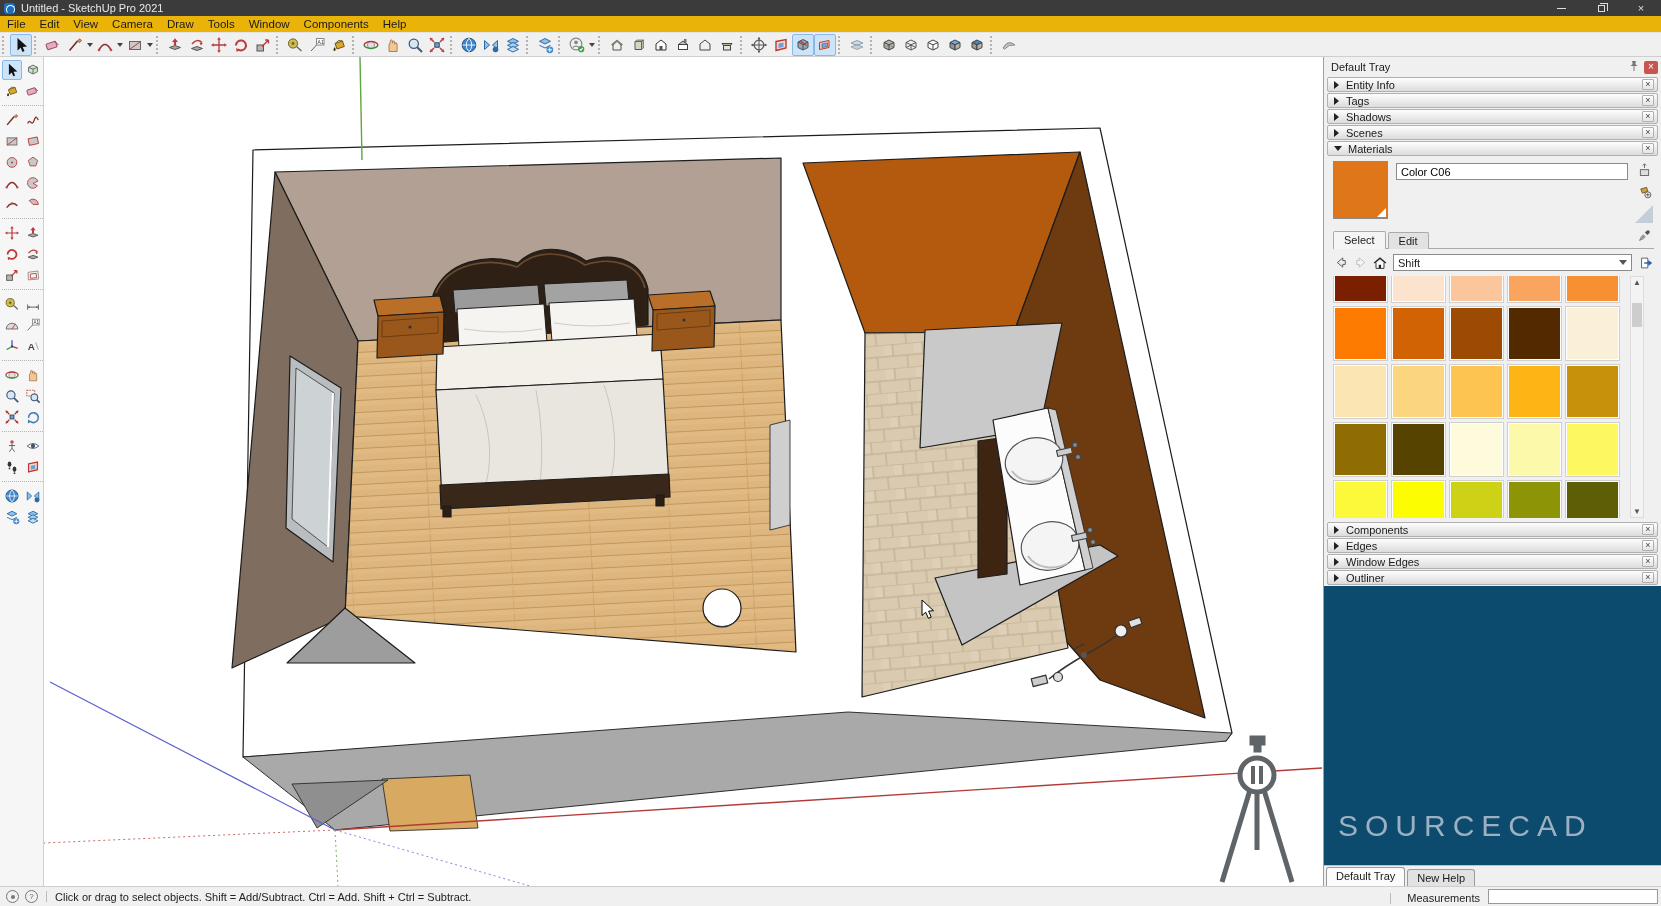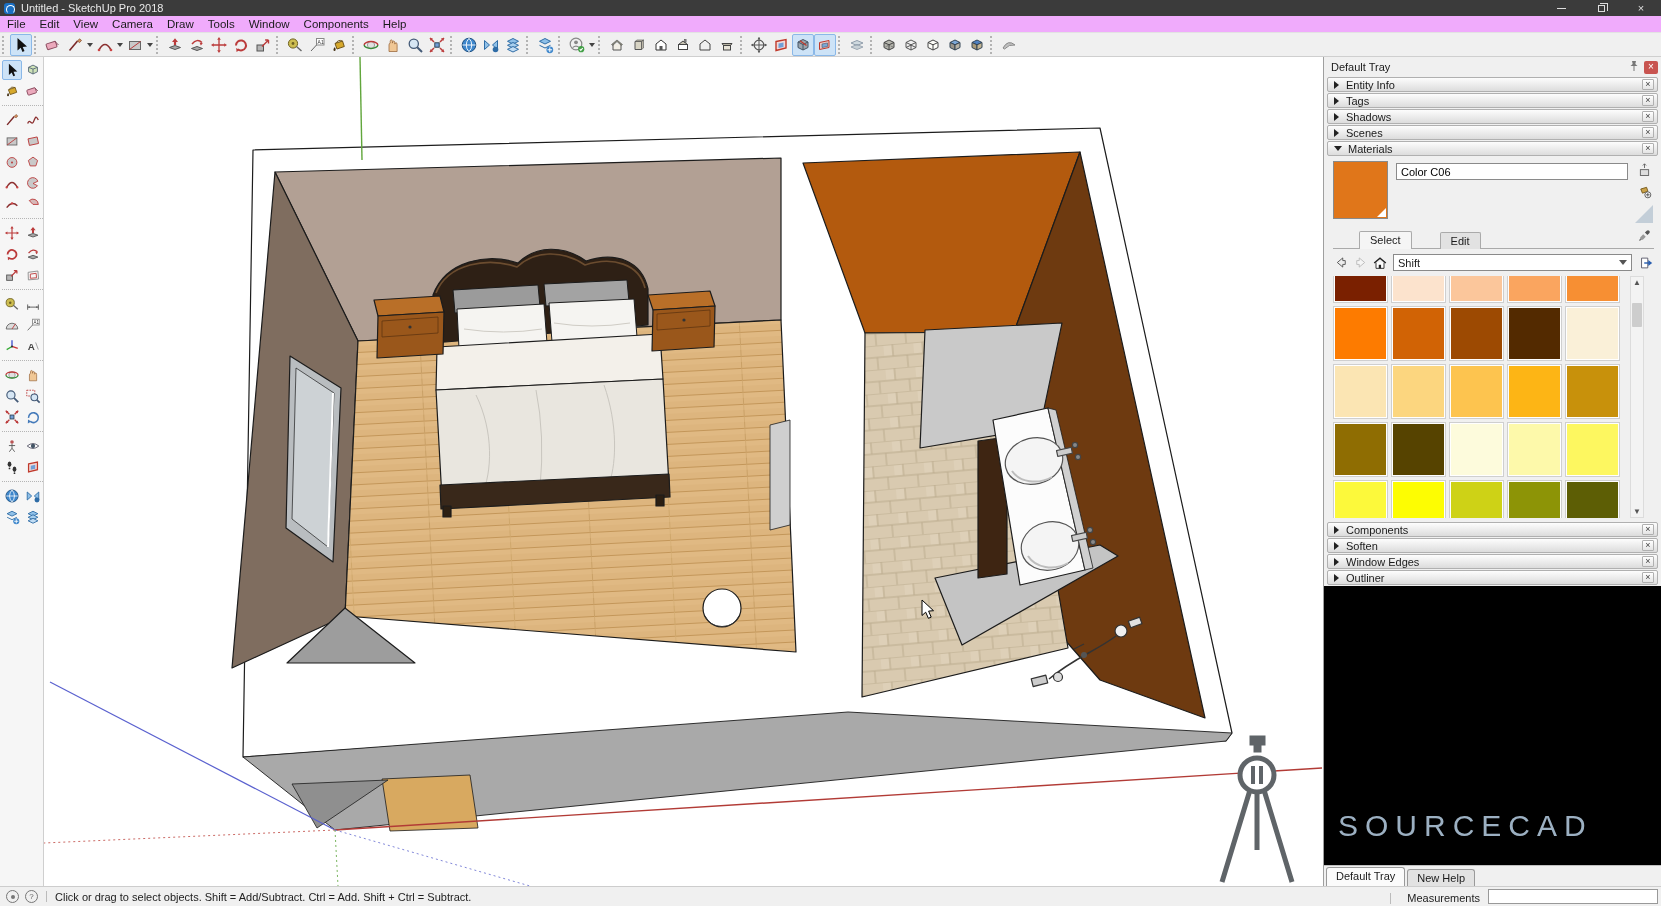--- a/index.html
+++ b/index.html
@@ -10,21 +10,21 @@
     font-size:11px;position:relative;}
   .tb-logo{width:11px;height:11px;border-radius:3px;background:#1b6fc2;margin:0 6px 0 4px;position:relative;}
   .tb-logo:after{content:"";position:absolute;left:2px;top:2px;width:7px;height:7px;border-radius:50%;
     border:1.5px solid #fff;border-bottom-color:transparent;}
   .wincontrols{position:absolute;right:0;top:0;height:16px;display:flex;}
   .wc{width:40px;height:16px;display:flex;align-items:center;justify-content:center;color:#ddd;font-size:11px;}
   .wc .minbar{width:9px;height:1px;background:#ddd;}
   .wc .rest{width:7px;height:7px;border:1px solid #ddd;position:relative;}
   .wc .rest:after{content:"";position:absolute;left:1px;top:-3px;width:7px;height:7px;border:1px solid #ddd;border-bottom:none;border-left:none;}
   
-  .menubar{height:17px;background:#f0abfc;display:flex;align-items:center;font-size:11.5px;color:#1a1a1a;border-bottom:1px solid #e3e3e3;}
+  .menubar{height:17px;background:#eab308;display:flex;align-items:center;font-size:11.5px;color:#1a1a1a;border-bottom:1px solid #e3e3e3;}
   .menuitem{padding:1px 7px;cursor:default;}
   
   .toolbar{height:24px;background:#f0f0f0;border-bottom:1px solid #cfcfcf;display:flex;align-items:center;}
   .grip{width:5px;height:18px;border-left:2px dotted #b3b3b3;margin:0 3px 0 2px;}
   .tbtn{width:22px;height:22px;display:flex;align-items:center;justify-content:center;border:1px solid transparent;border-radius:2px;}
   .tbtn.pressed{background:#cde3f7;border-color:#8ab8e8;}
   .caret{width:8px;height:22px;display:flex;align-items:center;justify-content:center;}
   .caret i{width:0;height:0;border-left:3px solid transparent;border-right:3px solid transparent;border-top:4px solid #444;}
   .icw{display:flex;line-height:0;}
   
@@ -50,55 +50,55 @@
     font-size:9px;line-height:9px;text-align:center;color:#444;border-radius:1px;}
   .matwrap{margin:0 3px;padding:4px 4px 4px 6px;}
   .mat-top{display:flex;}
   .mat-swatch{width:55px;height:58px;border:1px solid #8a8a8a;position:relative;}
   .mat-swatch:after{content:"";position:absolute;right:1px;bottom:1px;border-left:9px solid transparent;border-bottom:9px solid #fff;}
   .mat-mid{flex:1;padding:2px 6px 0 8px;}
   .matname{width:100%;height:17px;border:1px solid #8a8a8a;font-size:11px;padding:0 4px;font-family:"Liberation Sans",sans-serif;}
   .mat-side{width:20px;display:flex;flex-direction:column;align-items:center;gap:4px;padding-top:2px;}
   .mat-tri{width:0;height:0;border-right:18px solid #c3ced8;border-top:18px solid transparent;}
   .mat-tabs{display:flex;align-items:flex-end;height:22px;margin-top:4px;border-bottom:1px solid #aaa;position:relative;}
-  .mtab{padding:2px 10px 2px 10px;border:1px solid #aaa;border-bottom:none;border-radius:2px 2px 0 0;background:#e2e2e2;margin-right:2px;position:relative;top:1px;margin-left:26px;}
+  .mtab{padding:2px 10px 2px 10px;border:1px solid #aaa;border-bottom:none;border-radius:2px 2px 0 0;background:#e2e2e2;margin-right:2px;position:relative;top:1px;}
   .mtab.active{background:#f5f5f5;padding-bottom:3px;}
   .dropper{position:absolute;right:2px;bottom:3px;}
   .mat-nav{display:flex;align-items:center;margin-top:5px;gap:2px;}
   .navbtn{width:17px;height:16px;display:flex;align-items:center;justify-content:center;}
   .seldrop{flex:1;height:17px;border:1px solid #8a8a8a;background:#fff;display:flex;align-items:center;padding:0 4px;margin:0 3px;}
   .seldrop .txt{flex:1;}
   .seldrop i{width:0;height:0;border-left:4px solid transparent;border-right:4px solid transparent;border-top:5px solid #555;}
   .mat-pal{display:flex;margin-top:5px;}
   .palclip{width:289px;height:242px;overflow:hidden;}
   .palgrid{display:grid;grid-template-columns:repeat(5,55px);grid-auto-rows:55px;gap:3px;margin-top:-28px;}
   .sw{border:1px solid #cfcfcf;outline:1px solid #fff;outline-offset:-2px;}
   .palscroll{width:14px;height:242px;margin-left:8px;background:#f3f3f3;border:1px solid #dcdcdc;position:relative;}
   .psarr{position:absolute;left:1px;width:10px;text-align:center;font-size:8px;color:#555;}
   .psthumb{position:absolute;left:1px;top:26px;width:10px;height:24px;background:#cdcdcd;border-radius:1px;}
-  .tray-empty{flex:1;background:#000000;position:relative;}
+  .tray-empty{flex:1;background:#0c4a6e;position:relative;}
   .watermark{position:absolute;left:14px;bottom:22px;font-size:30px;font-weight:300;letter-spacing:7px;color:#9cb0c2;}
   .tray-tabs{height:21px;background:#f0f0f0;border-top:1px solid #c0c0c0;display:flex;align-items:flex-end;padding-left:2px;}
   .ttab{font-size:11px;padding:2px 9px;border:1px solid #9a9a9a;border-bottom:none;border-radius:3px 3px 0 0;background:#e2e2e2;margin-right:2px;}
   .ttab.active{background:#fbfbfb;padding-bottom:4px;}
   
   .statusbar{height:20px;background:#f0f0f0;border-top:1px solid #cdcdcd;display:flex;align-items:center;font-size:11px;color:#222;position:relative;}
   .sb-circ{width:13px;height:13px;border:1.4px solid #777;border-radius:50%;margin-left:6px;display:flex;align-items:center;justify-content:center;font-size:8px;color:#666;}
   .sb-div{width:1px;height:11px;background:#bbb;margin:0 8px;}
   .sb-meas{position:absolute;right:0;display:flex;align-items:flex-end;}
   .sb-meas .lab{margin:0 8px 0 8px;}
   .sb-meas input{width:170px;height:15px;border:1px solid #999;margin-right:3px;font-size:11px;}
   .tripod{position:absolute;z-index:5;left:1212px;top:673px;pointer-events:none;}
 </style>
 </head>
 <body>
 
 <div class="titlebar">
   <span class="tb-logo"></span>
-  <span>Untitled - SketchUp Pro 2018</span>
+  <span>Untitled - SketchUp Pro 2021</span>
   <div class="wincontrols">
     <div class="wc">
         <span class="minbar"></span>
       </div>
     <div class="wc">
         <span class="rest"></span>
       </div>
     <div class="wc">×</div>
   </div>
 </div>
@@ -995,21 +995,21 @@
     </div>
 
     <div id="panelsBottom">
         <div class="phead">
           <span class="tri"></span>
           <span class="lbl">Components</span>
           <span class="px">×</span>
         </div>
         <div class="phead">
           <span class="tri"></span>
-          <span class="lbl">Soften</span>
+          <span class="lbl">Edges</span>
           <span class="px">×</span>
         </div>
         <div class="phead">
           <span class="tri"></span>
           <span class="lbl">Window Edges</span>
           <span class="px">×</span>
         </div>
         <div class="phead">
           <span class="tri"></span>
           <span class="lbl">Outliner</span>

